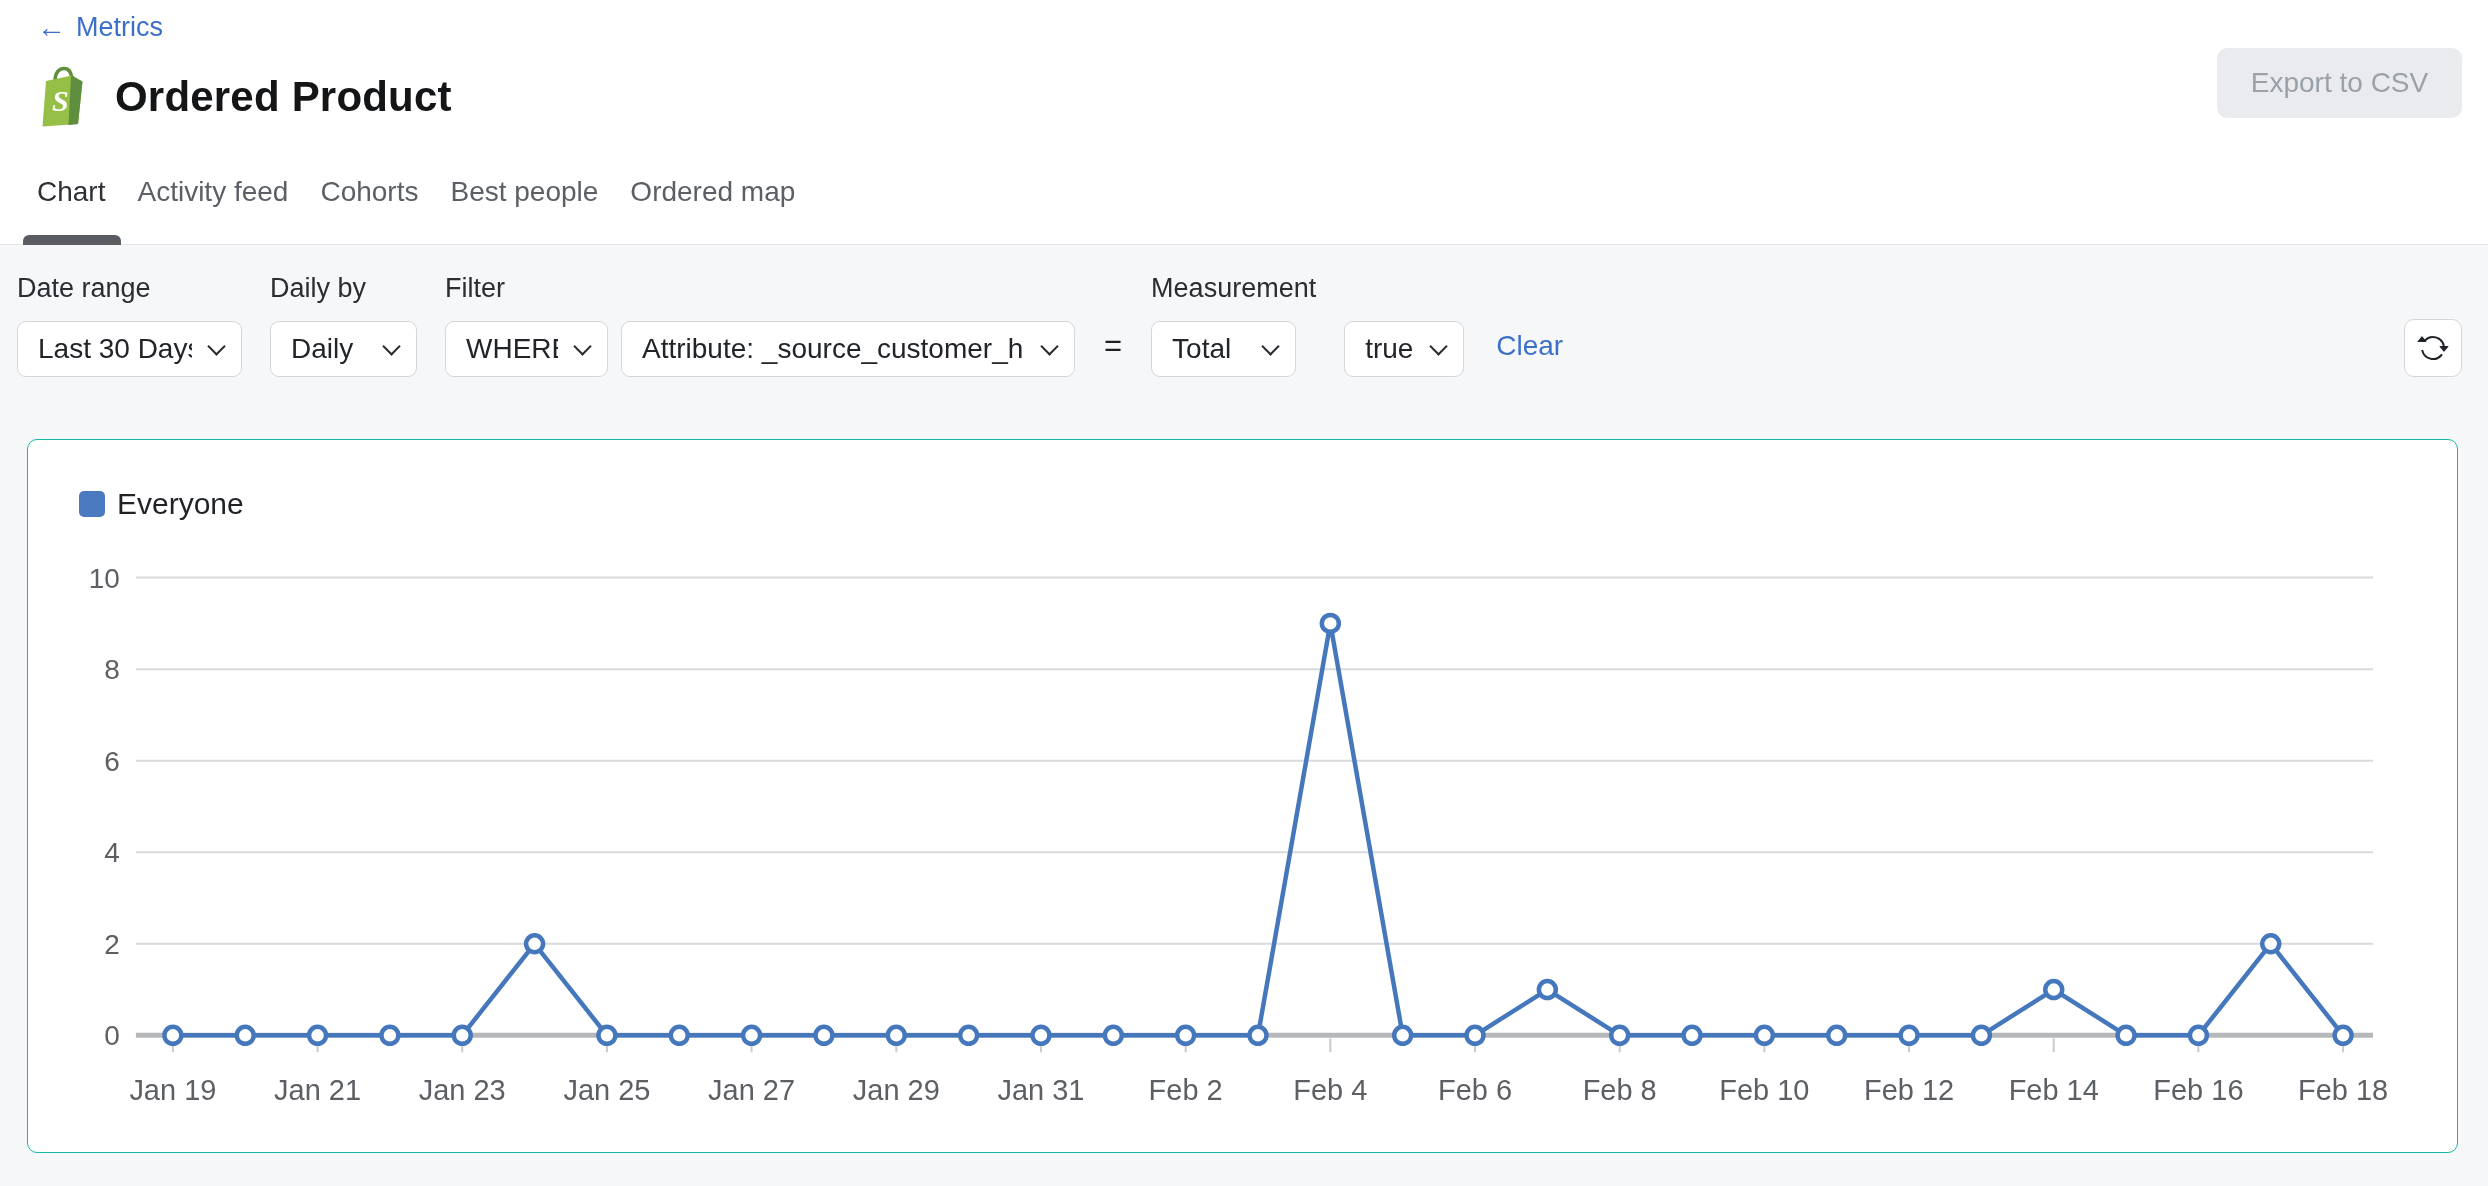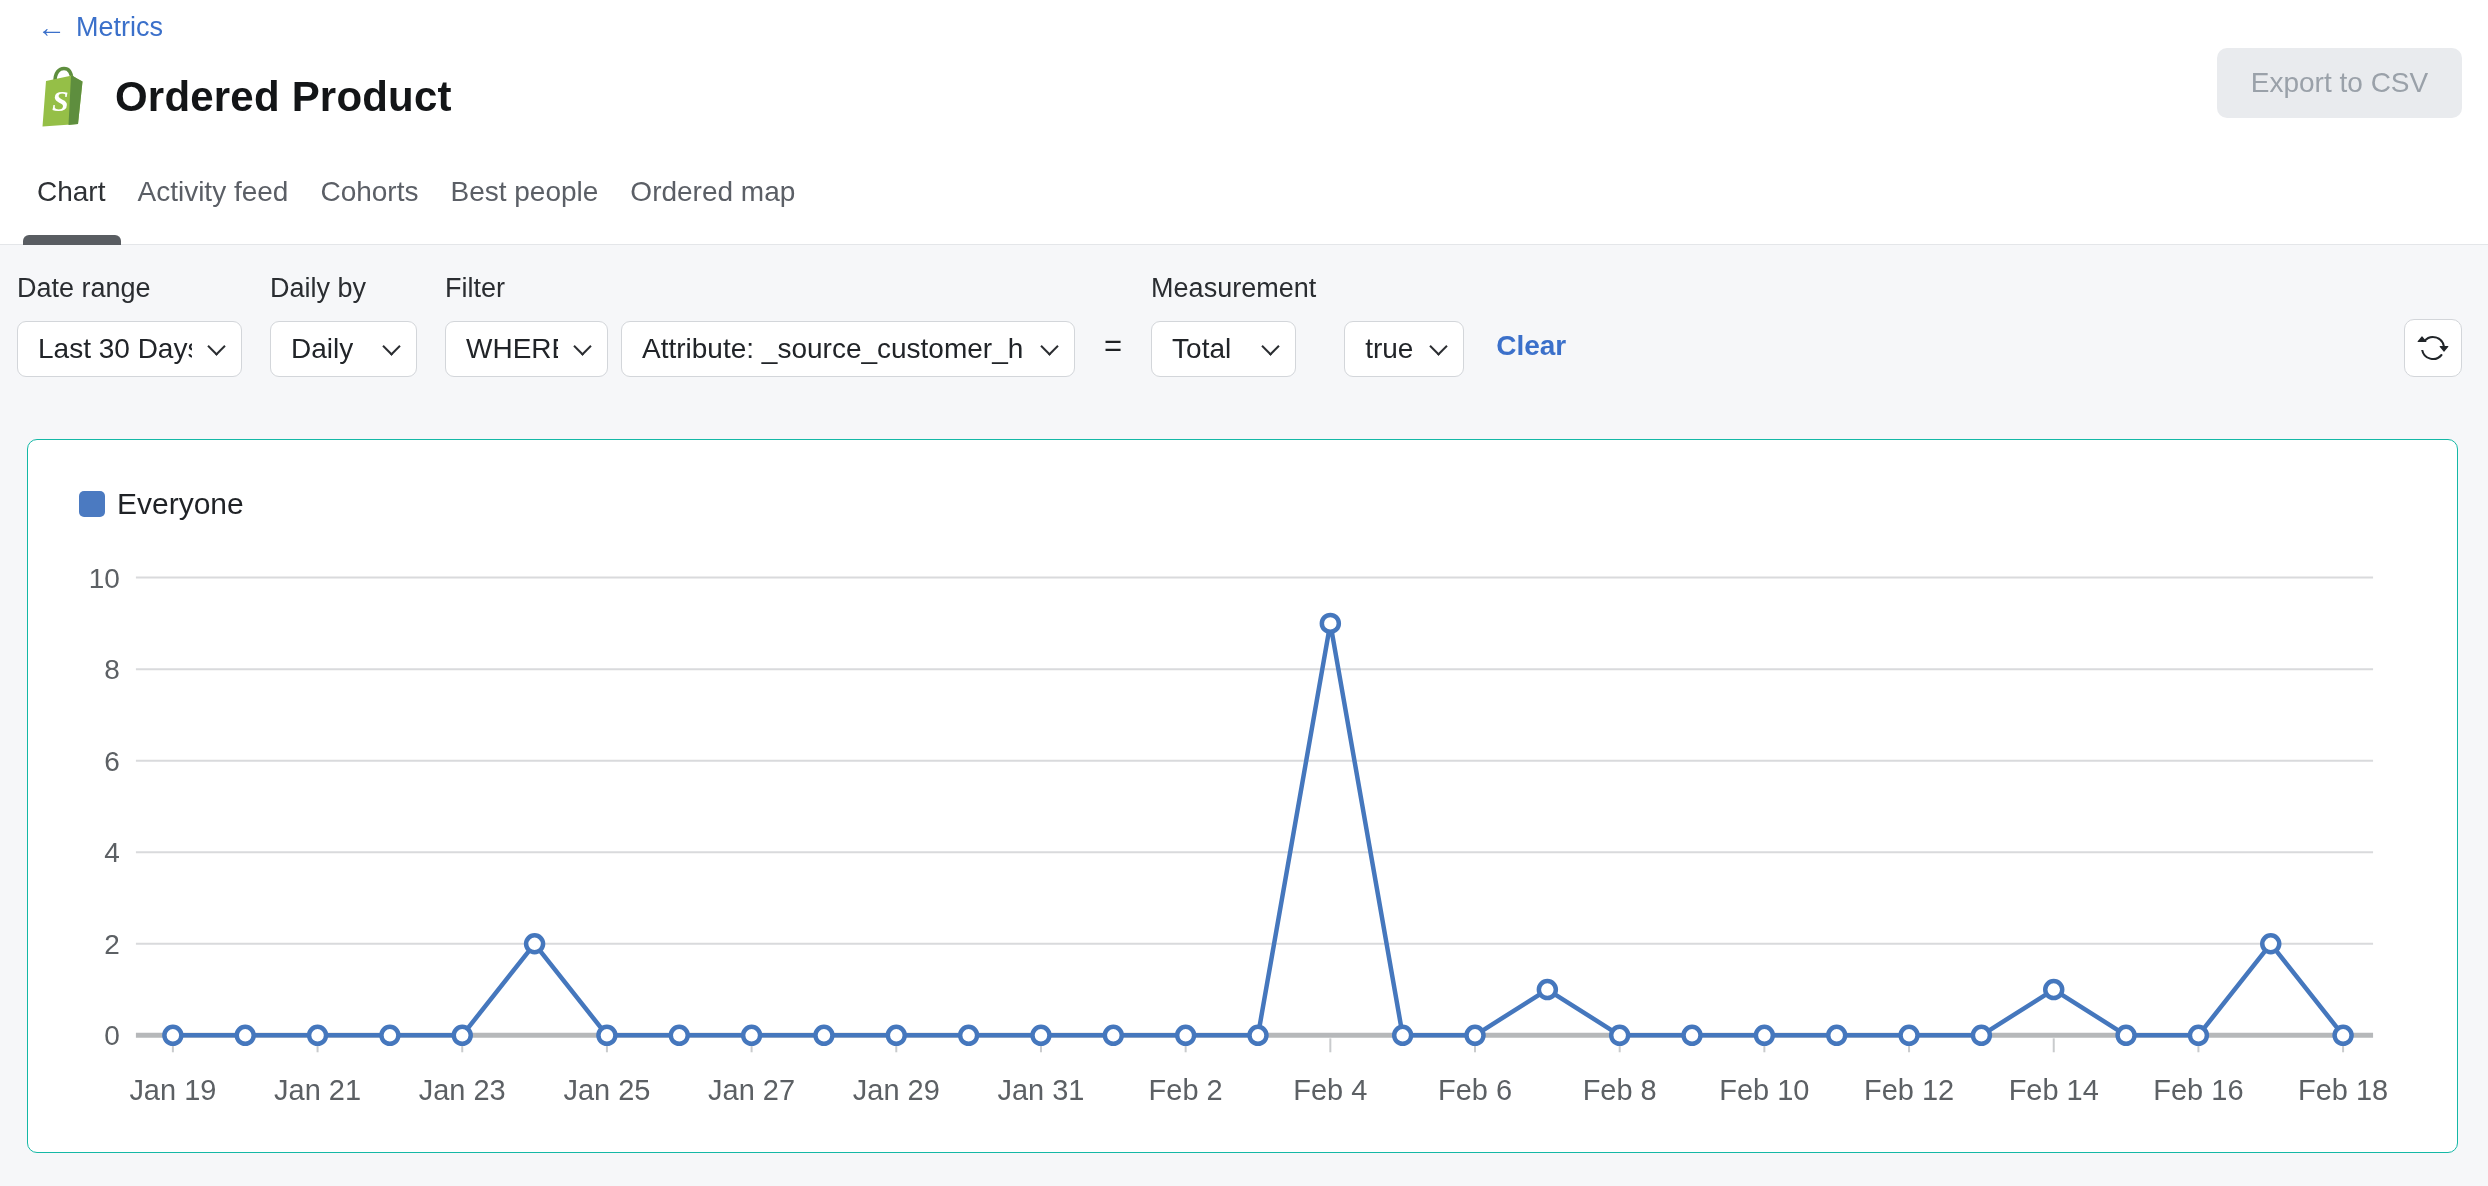--- a/index.html
+++ b/index.html
@@ -60,21 +60,21 @@
   .control .val { overflow:hidden; }
   .chevron-down {
     flex:none; width:13px; height:13px; margin-left:18px; margin-top:-6px;
     border-right:2.5px solid #2a2d31; border-bottom:2.5px solid #2a2d31;
     transform:rotate(45deg);
   }
   .w-date { width:225px; } .w-daily { width:147px; } .w-where { width:163px; }
   .w-attr { width:454px; } .w-true { width:120px; } .w-total { width:145px; }
   .equals-sign { font-size:31px; color:#1d2023; margin:0 1px 13px 1px; align-self:flex-end; }
   .clear-link { font-size:28px; color:#3b70ca; text-decoration:none; cursor:pointer;
-                align-self:flex-end; margin:16px 0 15px 4px;font-weight:bold; }
+                align-self:flex-end; margin:16px 0 15px 4px; }
   .refresh-btn {
     margin-left:auto; align-self:flex-end; flex:none;
     width:58px; height:58px; background:#fff; border:1.5px solid #d3d6da;
     border-radius:10px; display:flex; align-items:center; justify-content:center; cursor:pointer;
   }
   .refresh-btn svg { width:32px; height:32px; fill:#212529; }
 
   
   .card {
     position:relative; margin:62px 30px 0 27px; height:714px;

